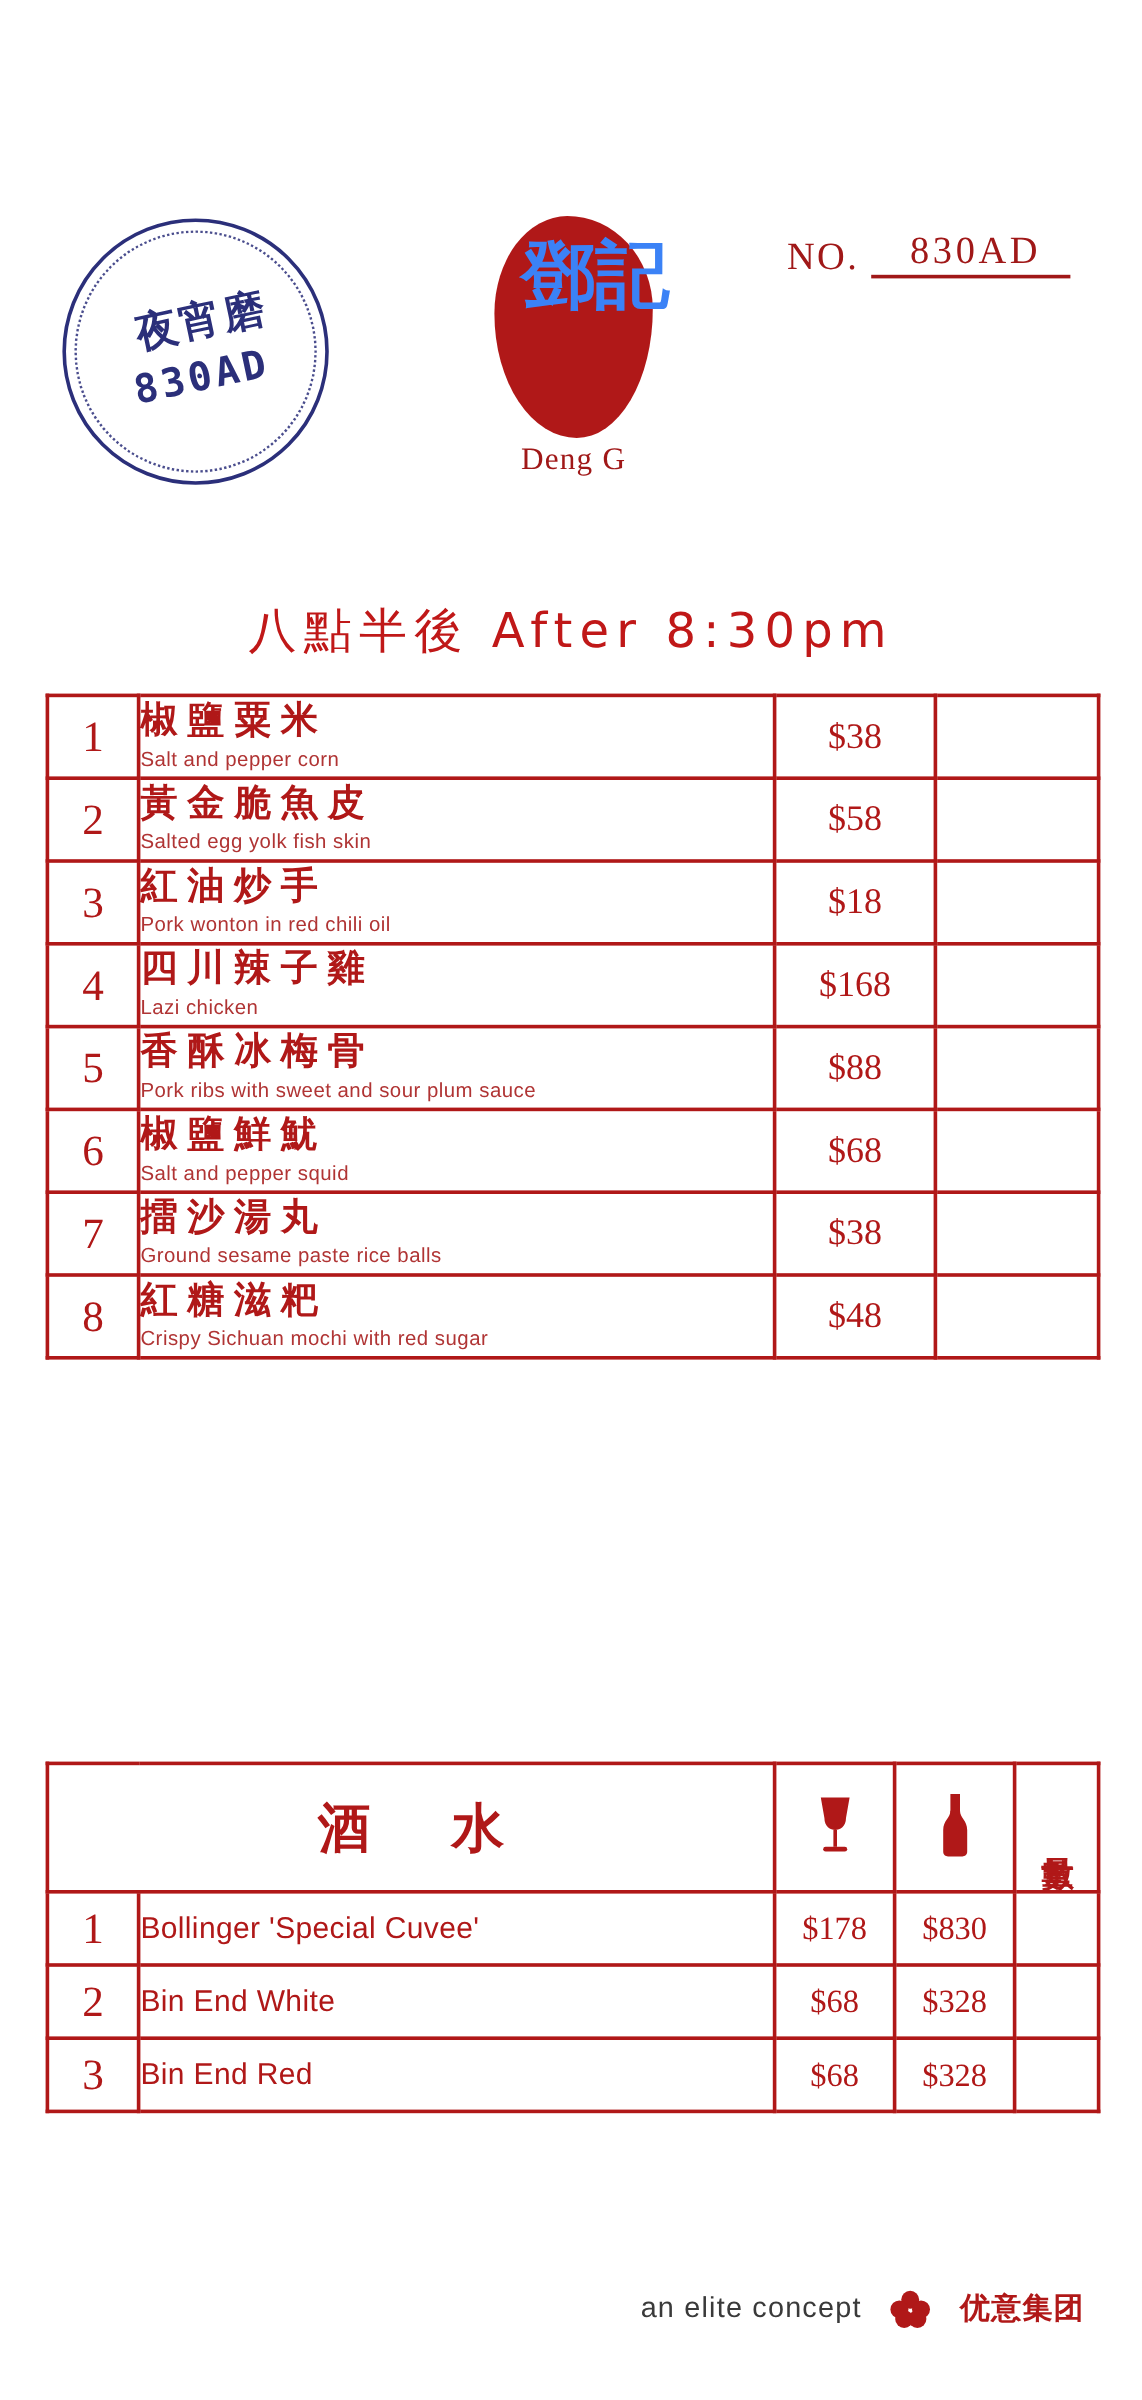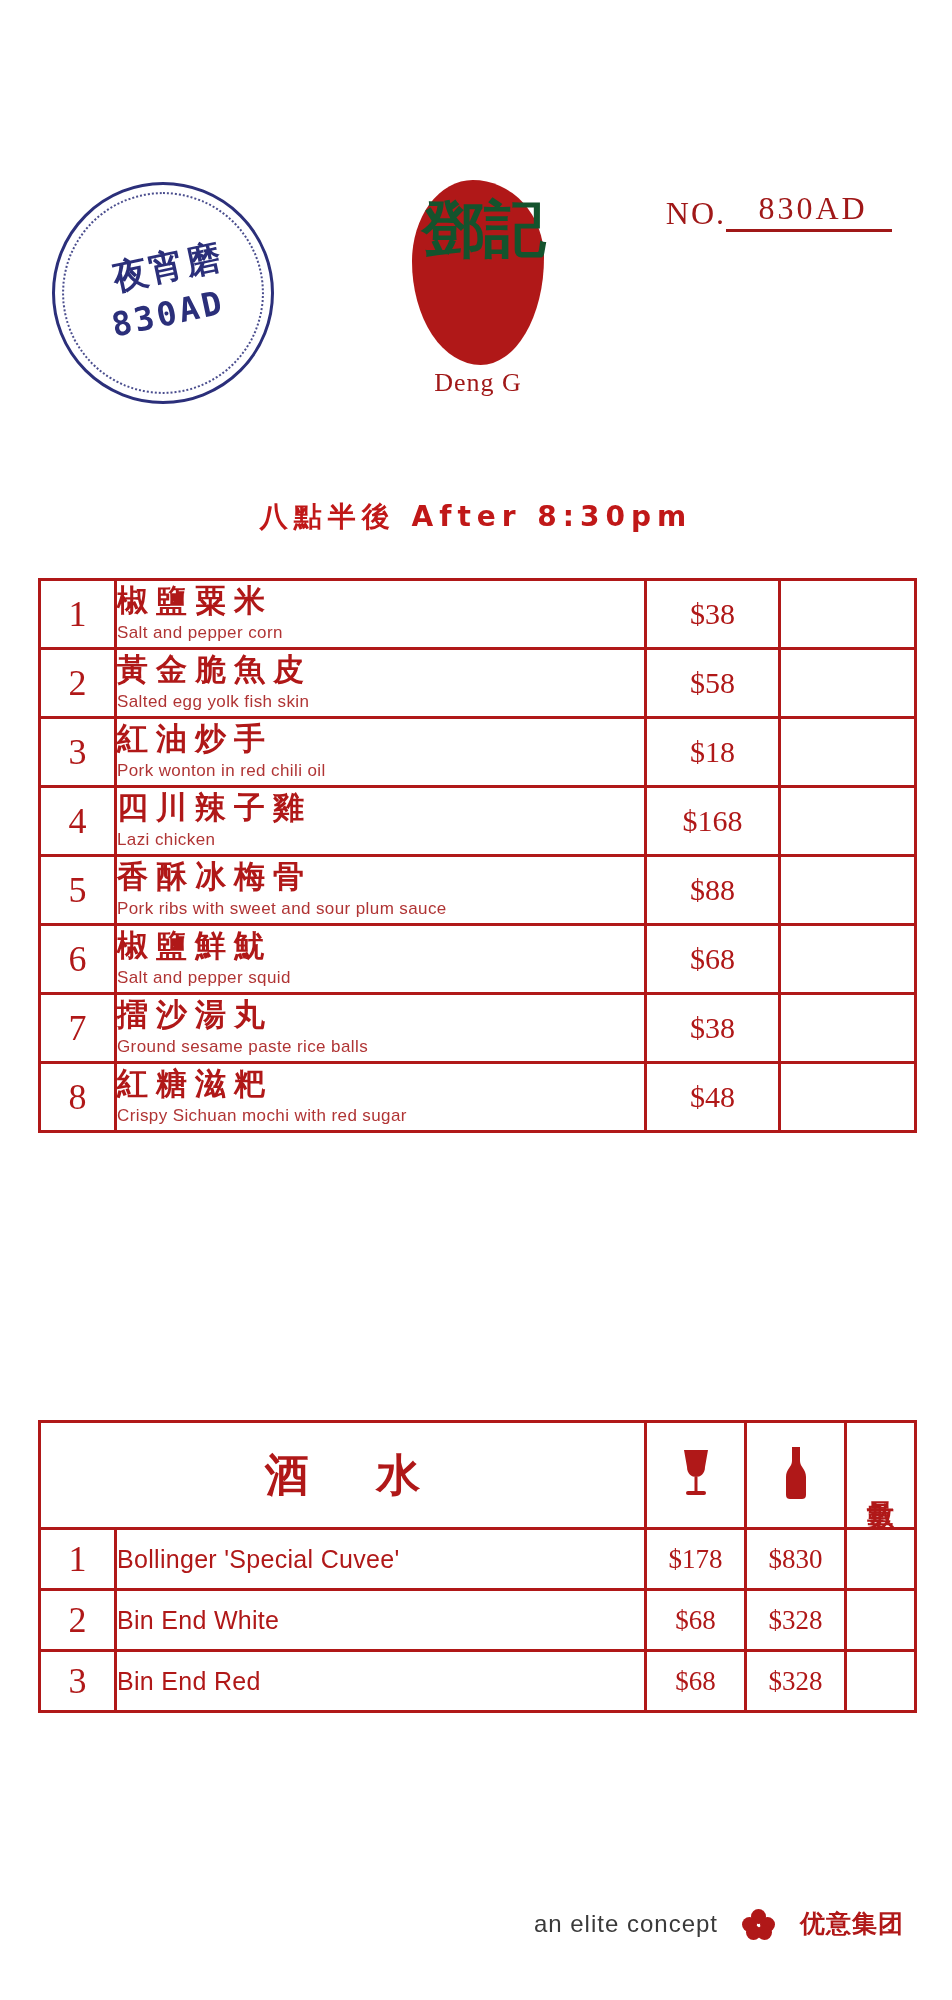--- a/index.html
+++ b/index.html
@@ -92,24 +92,24 @@
   .red-seal .blob {
     position: absolute;
     left: 14px; top: 0px;
     width: 132px;
     height: 185px;
     background: #b01818;
     border-radius: 46% 54% 48% 52% / 44% 42% 58% 56%;
   }
   .red-seal .seal-ch {
     position: absolute;
-    left: 20px; top: 6px;
+    left: 32px; top: 6px;
     width: 132px;
     height: 175px;
-    color: #14532d;
+    color: #3b82f6;
     font-family: "DejaVu Sans", sans-serif;
     font-size: 62px;
     line-height: 86px;
     text-align: center;
     font-weight: bold;
   }
   .red-seal .seal-rom {
     position: absolute;
     left: 0px; top: 188px;
     width: 160px;
@@ -120,20 +120,21 @@
     letter-spacing: 1px;
   }
 
   
   .no-field {
     position: absolute;
     right: 60px;
     top: 190px;
     display: flex;
     align-items: flex-end;
+    gap: 10px;
   }
   .no-label {
     font-family: "Liberation Serif", serif;
     font-size: 32px;
     letter-spacing: 2px;
     color: #a01818;
   }
   .no-value {
     font-family: "Liberation Serif", serif;
     font-size: 32px;
@@ -146,22 +147,22 @@
   }
 
   
   .title-line {
     position: absolute;
     left: 0;
     top: 498px;
     width: 952px;
     text-align: center;
     color: #c01818;
-    font-size: 28px;
-    font-weight: bold;
+    font-size: 40px;
+    font-weight: normal;
     letter-spacing: 6px;
     font-family: "DejaVu Sans", sans-serif;
   }
 
   
   .menu-table {
     position: absolute;
     left: 38px;
     top: 578px;
     width: 876px;
@@ -427,21 +428,21 @@
         <td class="dish">
           <div class="cn">紅糖滋粑</div>
           <div class="en">Crispy Sichuan mochi with red sugar</div>
         </td>
         <td class="price">$48</td>
         <td></td>
       </tr>
     </tbody>
   </table>
 
-  <table class="menu-table" style="top:1420px;">
+  <table class="menu-table" style="top:1468px;">
     <colgroup>
       <col style="width:76px">
         <col style="width:530px">
         <col style="width:100px">
         <col style="width:100px">
         <col style="width:70px">
     </colgroup>
     <tbody>
       <tr>
         <td colspan="2" class="drinks-hdr-title">酒 水</td>

